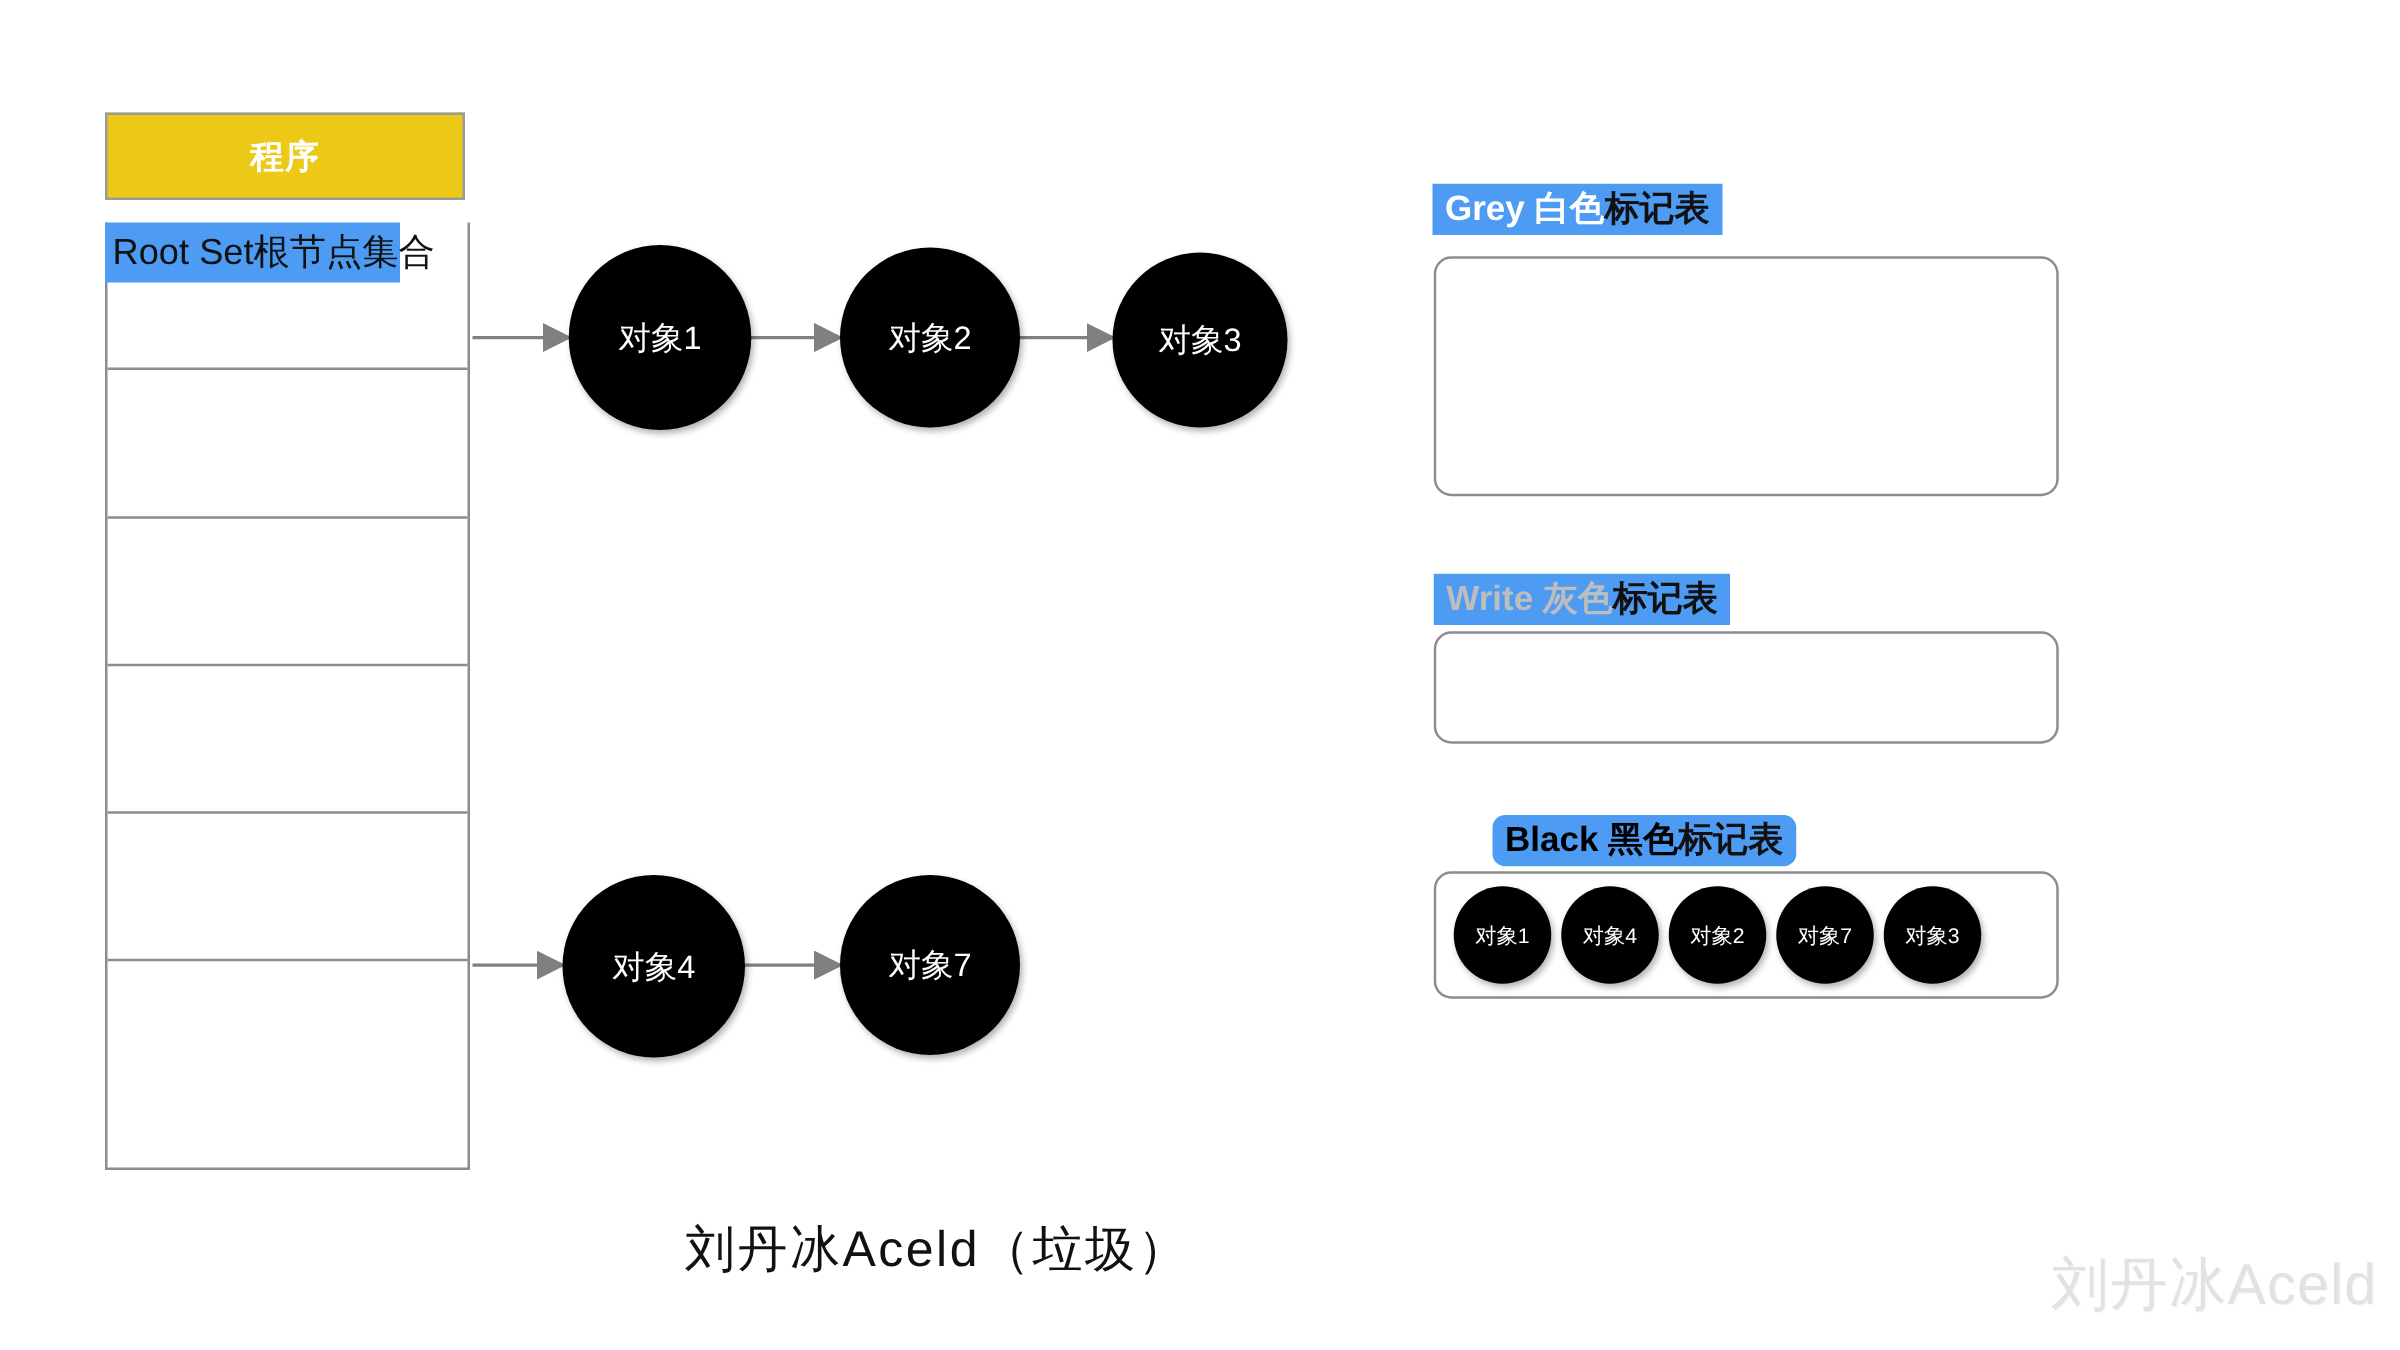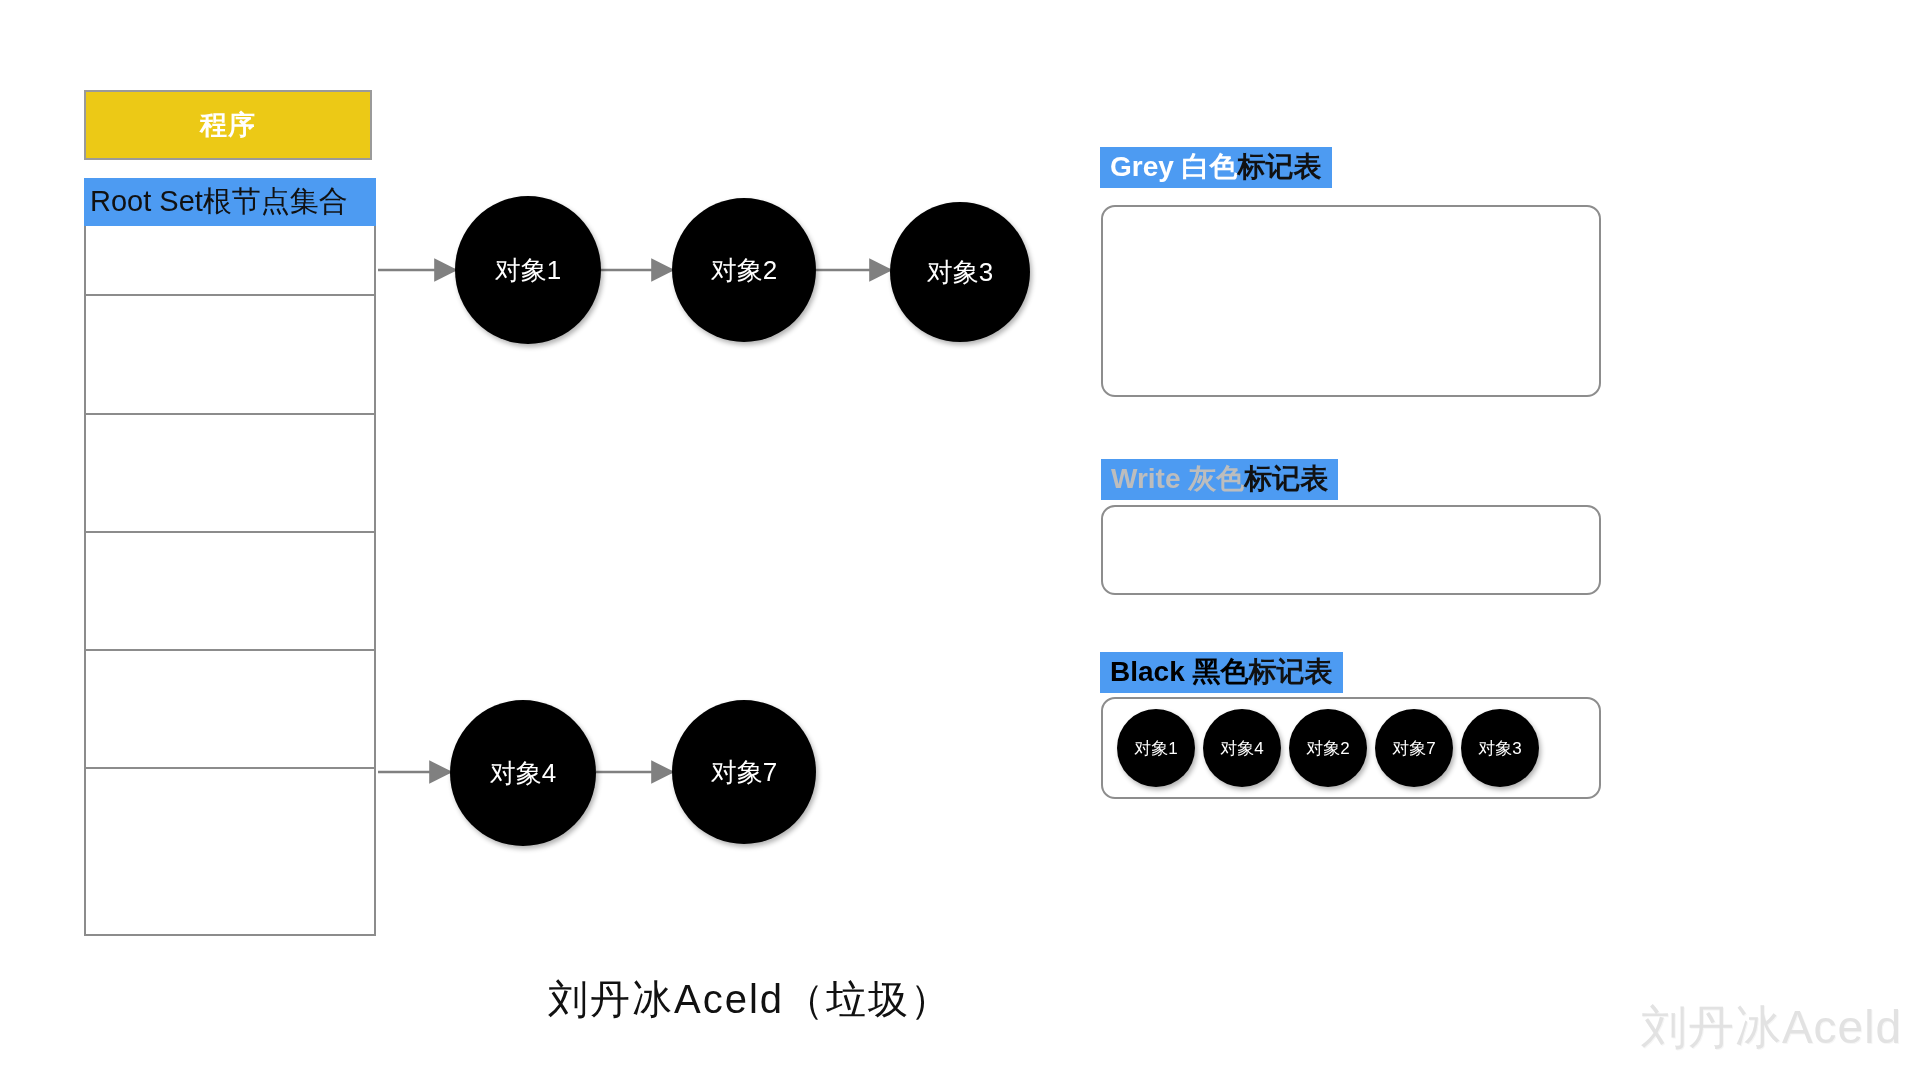--- a/index.html
+++ b/index.html
@@ -10,20 +10,21 @@
   body {
     width: 1920px;
     height: 1080px;
     position: relative;
     overflow: hidden;
     font-family: "Liberation Sans", "DejaVu Sans", sans-serif;
   }
   .canvas {
     position: absolute;
     inset: 0;
+    padding-left: 46px;
   }
 
   
   .program-box {
     position: absolute;
     left: 84px;
     top: 90px;
     width: 288px;
     height: 70px;
     background: #ecc916;
@@ -48,21 +49,21 @@
     height: 758px;
     box-sizing: border-box;
     border: 2px solid #8c8c8c;
     border-top: none;
     background: #ffffff;
   }
   .rootset-header {
     position: absolute;
     left: 84px;
     top: 178px;
-    width: 292px;
+    width: 236px;
     height: 48px;
     background: #4d9bf2;
     box-sizing: border-box;
     display: flex;
     align-items: center;
   }
   .rootset-header-label {
     color: #111111;
     font-size: 29px;
     padding-left: 6px;
@@ -235,21 +236,21 @@
   <div class="mark-group">
     <div class="mark-label label-grey" style="left:1101px; top:459px;">
       <span class="head">Write 灰色</span><span class="tail">标记表</span>
     </div>
     <div class="mark-box" style="left:1101px; top:505px; width:500px; height:90px;">
       <div class="mark-box-inner"></div>
     </div>
   </div>
 
   <div class="mark-group">
-    <div class="mark-label label-black" style="left:1100px; top:652px;">
+    <div class="mark-label label-black" style="left:1148px; top:652px;border-radius:10px;">
       <span class="head">Black 黑色</span><span class="tail">标记表</span>
     </div>
     <div class="mark-box" style="left:1101px; top:697px; width:500px; height:102px;">
       <div class="mark-box-inner">
           <div class="chip">对象1</div>
           <div class="chip">对象4</div>
           <div class="chip">对象2</div>
           <div class="chip">对象7</div>
           <div class="chip">对象3</div>
         </div>

